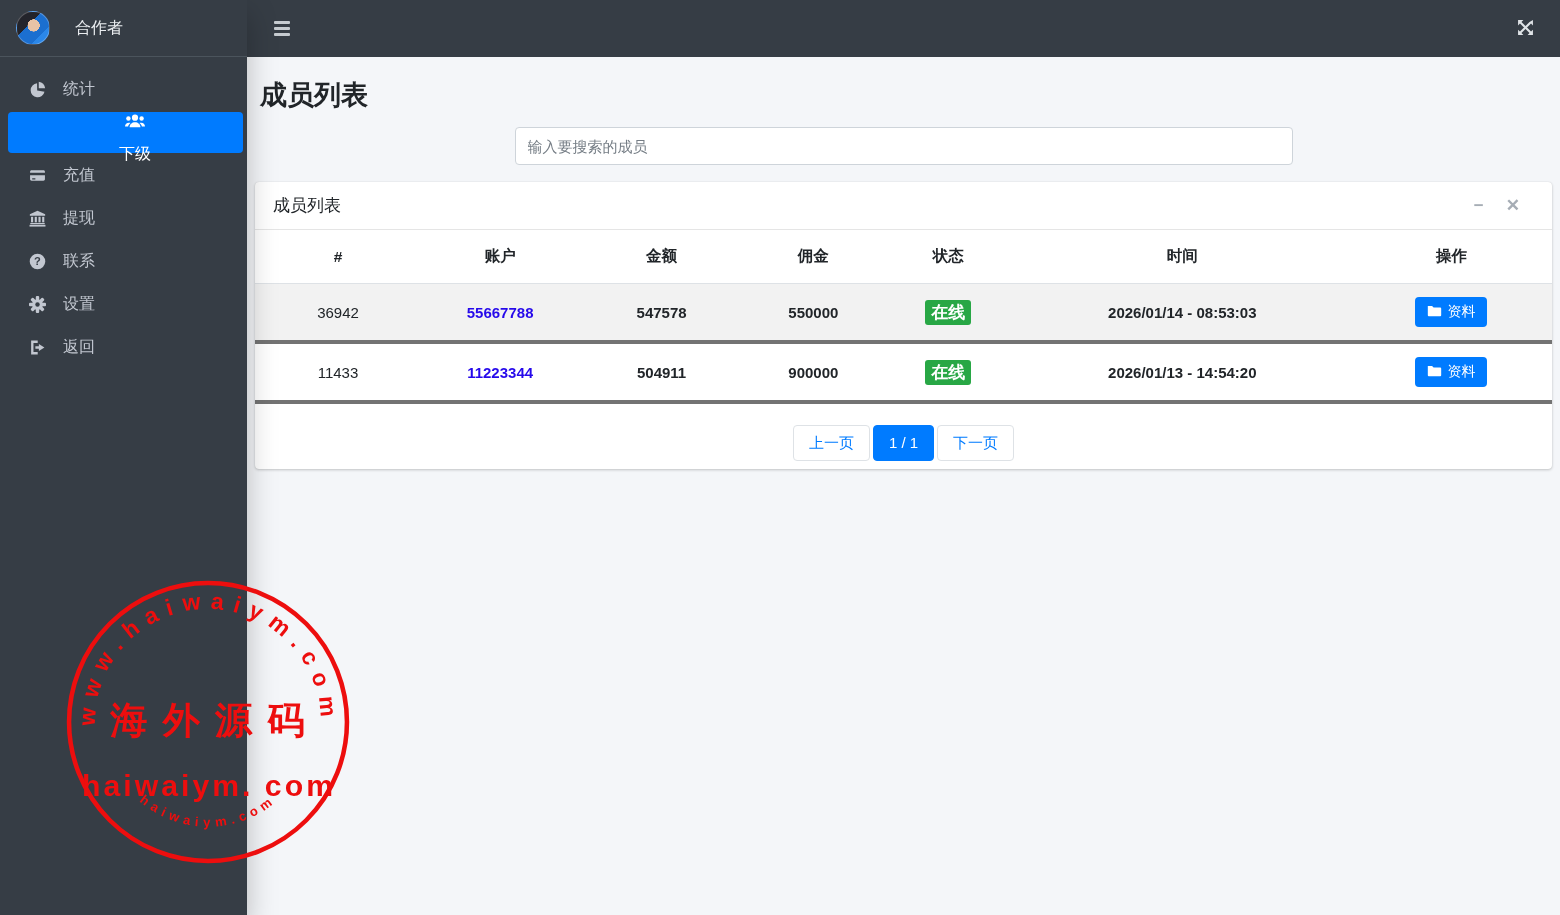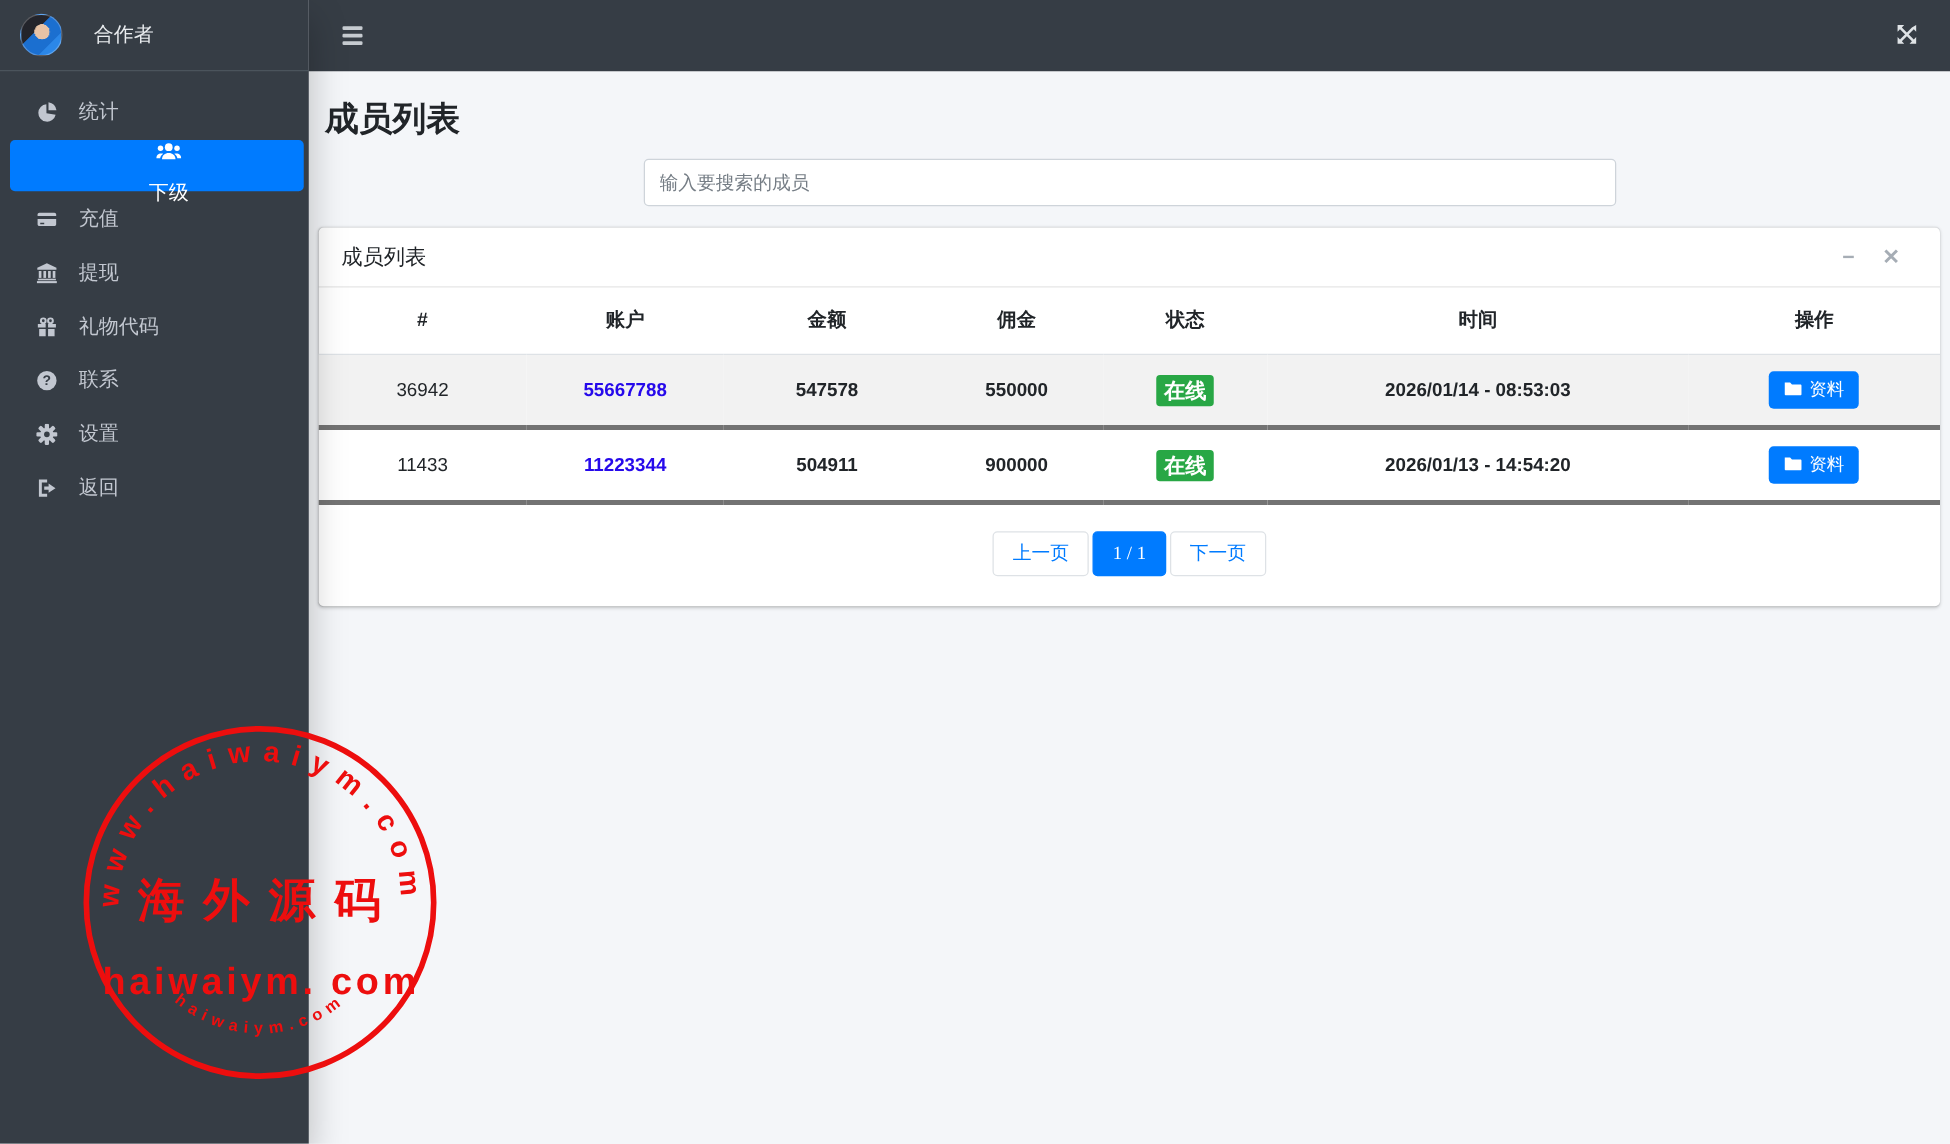--- a/index.html
+++ b/index.html
@@ -73,26 +73,26 @@
   .acct { font-weight:700; text-decoration:none; }
   .b { font-weight:700; }
   .badge-online {
     display:inline-block; color:#fff; font-size:17px; font-weight:700;
     padding:4px 6px; border-radius:3px; line-height:1;
   }
   .btn-profile {
     display:inline-flex; align-items:center; gap:5px; border:none; cursor:pointer;
     color:#fff; font-size:14px; padding:6px 12px; border-radius:4px; font-family:inherit;
   }
-  .pager { display:flex; justify-content:center; align-items:center; gap:3px; padding:21px 0 24px 0; }
+  .pager { display:flex; justify-content:center; align-items:center; gap:3px; padding:21px 0 8px 0; }
   .page-btn {
     background:#fff; border:1px solid #dee2e6; color:#007bff; font-size:15px;
     padding:8px 15px; cursor:pointer; border-radius:4px; font-family:inherit; line-height:1.2;
   }
-  .page-btn.current { background:#007bff; border-color:#007bff; color:#fff; cursor:default;font-family:Liberation Serif, serif; }
+  .page-btn.current { background:#007bff; border-color:#007bff; color:#fff; cursor:default; }
   
   .stamp { position:absolute; left:62px; top:576px; width:292px; height:292px; pointer-events:none; z-index:40; }
   .stamp text, .stamp textPath { fill:#ed0e0e; }
   .st-top { font-size:23px; font-weight:700; letter-spacing:9px; font-family:"Liberation Sans","DejaVu Sans",sans-serif; }
   .st-cn { font-size:37px; letter-spacing:15px; font-family:"DejaVu Serif","Liberation Serif",serif; font-weight:700; }
   .st-mid { font-size:30px; font-weight:700; letter-spacing:3px; font-family:"Liberation Sans","DejaVu Sans",sans-serif; }
   .st-bot { font-size:13px; font-weight:700; letter-spacing:5px; font-family:"Liberation Sans","DejaVu Sans",sans-serif; }
 </style>
 </head>
 <body>
@@ -140,30 +140,20 @@
             <path d="M8 .6 15.2 4v1.4H.8V4z"></path>
             <rect x="1.9" y="6.4" width="2" height="5.2"></rect>
             <rect x="5.4" y="6.4" width="2" height="5.2"></rect>
             <rect x="8.9" y="6.4" width="2" height="5.2"></rect>
             <rect x="12.4" y="6.4" width="2" height="5.2"></rect>
             <rect x="1.2" y="12.2" width="13.6" height="1.2"></rect>
             <rect x=".5" y="14" width="15" height="1.6"></rect>
           </svg>
       </span>
       <span>提现</span>
-    </div>
-    <div class="nav-item">
-      <span class="nico">
-        <svg width="17" height="17" viewBox="0 0 16 16">
-            <circle cx="5.3" cy="3.4" r="1.8" fill="none" stroke="#c2c7d0" stroke-width="1.5" class="sw"></circle>
-            <circle cx="10.7" cy="3.4" r="1.8" fill="none" stroke="#c2c7d0" stroke-width="1.5" class="sw"></circle>
-            <path d="M1.2 5.9h5.9v2.6H1.2zm7.7 0h5.9v2.6H8.9zM2.2 9.6h4.9V15H2.2zm6.7 0h4.9V15H8.9z"></path>
-          </svg>
-      </span>
-      <span>礼物代码</span>
     </div>
     <div class="nav-item">
       <span class="nico">
         <svg width="17" height="17" viewBox="0 0 16 16">
             <circle cx="8" cy="8" r="7.3"></circle>
             <text x="8" y="11.6" text-anchor="middle" font-size="10.5" font-weight="bold" fill="#363d45" font-family="Liberation Sans,sans-serif">?</text>
           </svg>
       </span>
       <span>联系</span>
     </div>

